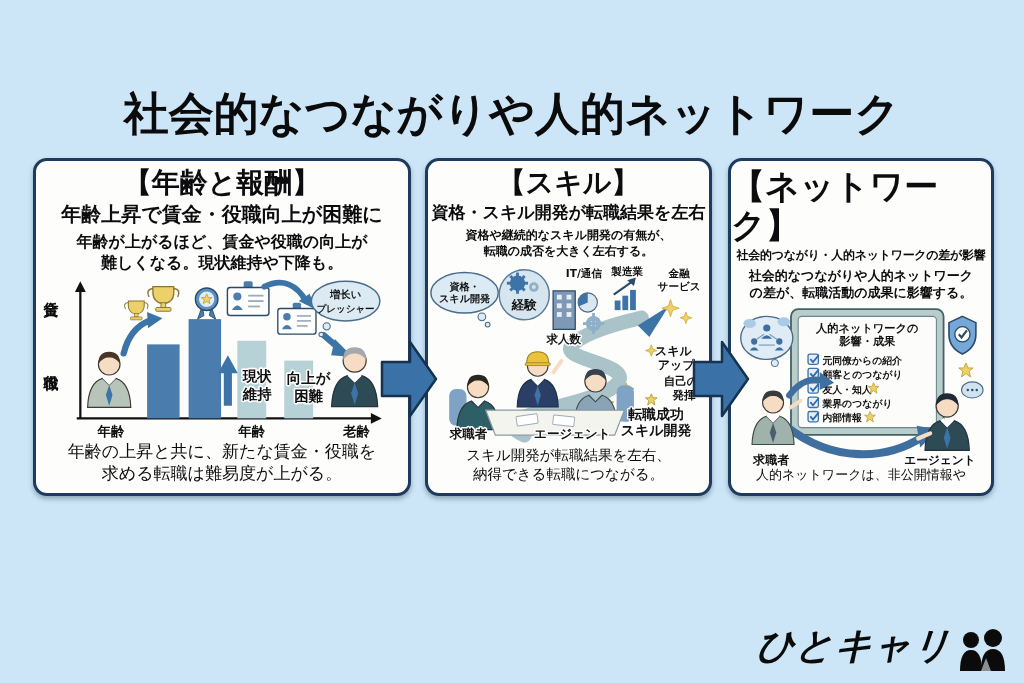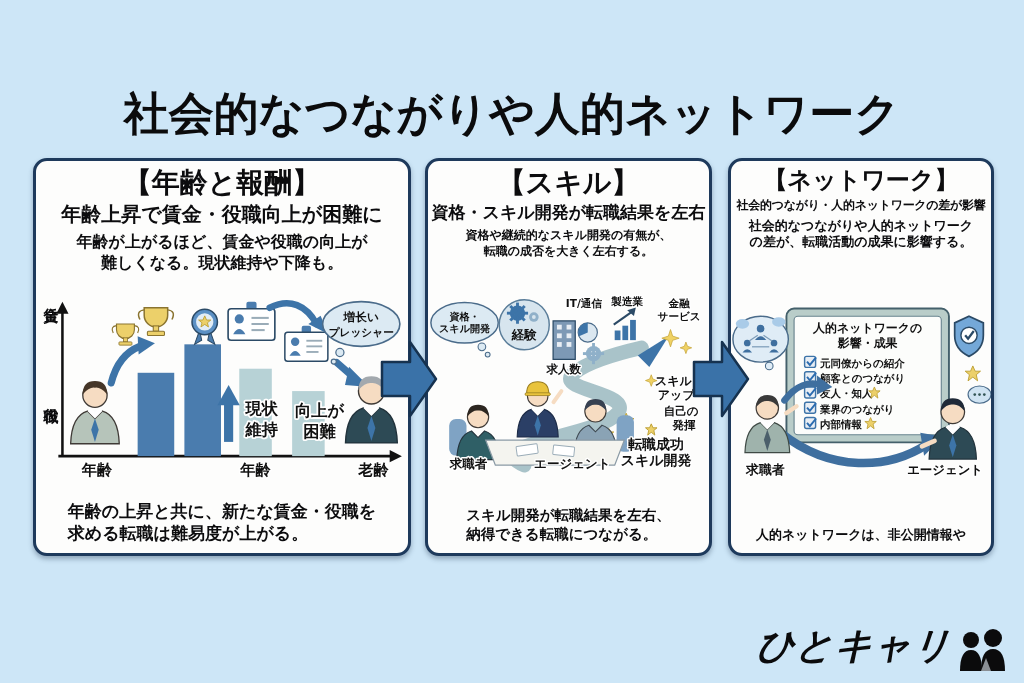--- a/index.html
+++ b/index.html
@@ -7,42 +7,42 @@
     width:1024px;height:683px;position:relative;overflow:hidden;
     background:#cde6f7;
     font-family:"DejaVu Sans","Liberation Sans",sans-serif;
     color:#0c0c0e;
   }
   .page-title{
     position:absolute;top:84px;left:0;width:1024px;text-align:center;
     font-size:45px;font-weight:900;letter-spacing:0px;color:#0b0b0c;
   }
   .panel{
-    position:absolute;top:158px;height:398px;box-sizing:border-box;
+    position:absolute;top:158px;height:338px;box-sizing:border-box;
     background:#fdfdfc;border:3.5px solid #1e3a5c;border-radius:14px;
     box-shadow:0 3px 5px rgba(25,45,75,.35);
     display:flex;flex-direction:column;align-items:center;
   }
   #panel-1{left:33px;width:378px;}
   #panel-2{left:425px;width:287px;}
   #panel-3{left:728px;width:266px;}
   .panel-heading{font-weight:900;margin-top:6px;line-height:1.15;}
   #panel-1 .panel-heading,#panel-2 .panel-heading{font-size:28px;}
-  #panel-3 .panel-heading{font-size:24px;}
+  #panel-3 .panel-heading{font-size:34px;}
   .panel-subheading{font-weight:900;margin-top:2px;white-space:nowrap;}
   #panel-1 .panel-subheading{font-size:20px;}
   #panel-2 .panel-subheading{font-size:17px;}
   #panel-3 .panel-subheading{font-size:12px;letter-spacing:-.3px;}
   .panel-desc{font-weight:700;text-align:center;line-height:1.3;margin-top:4px;}
   #panel-1 .panel-desc{font-size:16px;}
   #panel-2 .panel-desc{font-size:12px;}
   #panel-3 .panel-desc{font-size:13px;}
   .illus{flex:1 1 auto;width:100%;position:relative;min-height:0;}
   .illus svg{display:block;width:100%;height:100%;}
-  .panel-footer{font-weight:700;text-align:left;line-height:1.3;margin:auto 0 9px 0;}
+  .panel-footer{font-weight:400;text-align:center;line-height:1.3;margin:auto 0 9px 0;}
   #panel-1 .panel-footer{font-size:17px;}
   #panel-2 .panel-footer{font-size:14.5px;}
   #panel-3 .panel-footer{font-size:13px;}
   .vlabel{
     position:absolute;writing-mode:vertical-rl;text-orientation:upright;
     font-weight:900;font-size:15px;left:7px;line-height:1;
   }
   #vlabel-wage{top:10%;}
   #vlabel-role{top:54%;}
   .gap-arrow{position:absolute;top:336px;width:58px;height:86px;}

